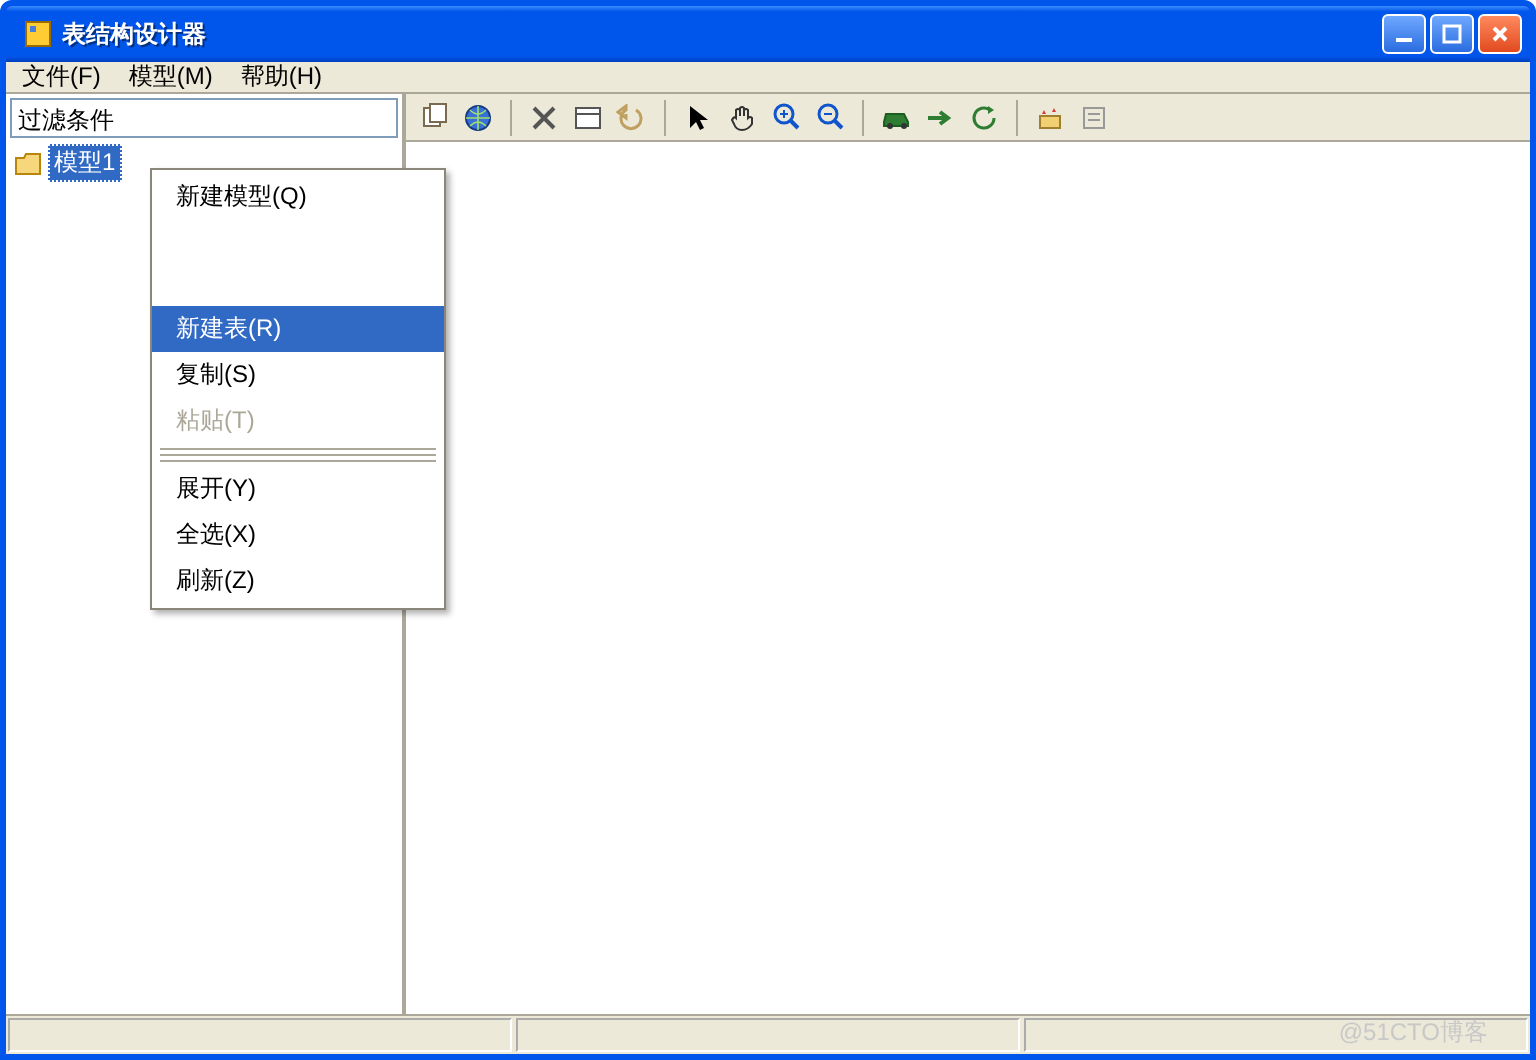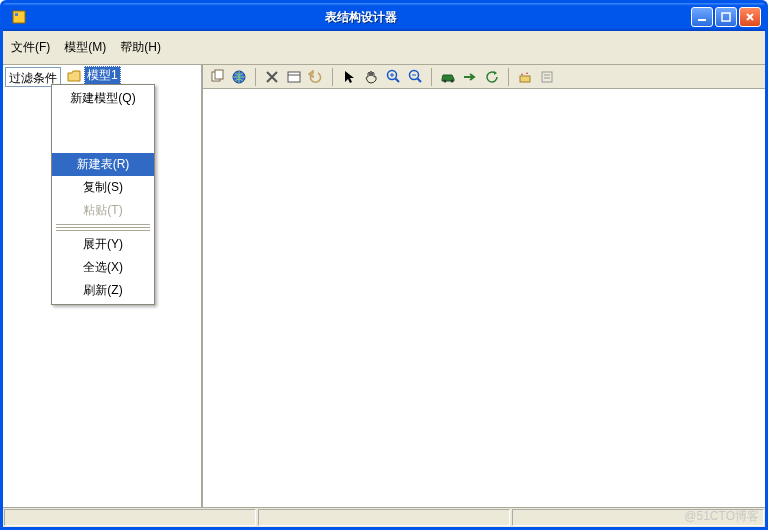--- a/index.html
+++ b/index.html
@@ -1,46 +1,46 @@
 <!DOCTYPE html>
 <html><head>
 <meta charset="utf-8">
 <style>
 * { box-sizing: border-box; }
 body { margin: 0; font-family: "Microsoft YaHei", "SimSun", Arial, sans-serif; font-size: 12px; background: #fff; }
-.window { width: 768px; height: 530px; border: 3px solid #0055ea; border-radius: 6px 6px 0 0; display: flex; flex-direction: column; position: relative; background: #6d28d9; overflow: hidden; text-align: center; }
+.window { width: 768px; height: 530px; border: 3px solid #0055ea; border-radius: 6px 6px 0 0; display: flex; flex-direction: column; position: relative; background: #6d28d9; overflow: hidden; }
 .titlebar { height: 28px; background: linear-gradient(to bottom,#3b8cff 0%,#0055ea 10%,#0055ea 90%,#003fbe 100%); display: flex; align-items: center; color: #fff; padding: 0 4px; }
 .titlebar .app-icon { width: 16px; height: 16px; margin: 0 4px; display:inline-block; }
 .titlebar .title { font-weight: bold; flex: 1; text-shadow: 1px 1px 0 #003080; }
 .win-btns { display: flex; gap: 2px; }
 .win-btn { width: 22px; height: 20px; border-radius: 3px; border: 1px solid #fff; display:flex; align-items:center; justify-content:center; color:#fff; font-size:11px; }
 .win-min, .win-max { background: linear-gradient(to bottom,#6fa8ff,#2a6de0); }
 .win-close { background: linear-gradient(to bottom,#ff8a5e,#e14a1f); }
-.menubar { height: 34px; background: #ece9d8; border-bottom: 1px solid #aca899; display:flex; align-items:center; padding: 0 4px; gap: 6px; }
+.menubar { height: 16px; background: #ece9d8; border-bottom: 1px solid #aca899; display:flex; align-items:center; padding: 0 4px; gap: 6px; }
 .menubar span { padding: 2px 4px; cursor: default; }
 .content-row { flex:1; display:flex; min-height:0; }
-.left-pane { width: 200px; border-right: 2px solid #aca899; display:flex; flex-direction:row; background:#fff; position:relative; }
+.left-pane { width: 200px; border-right: 2px solid #aca899; display:flex; flex-direction:column; background:#fff; position:relative; }
 .filter-box { border: 1px solid #7f9db9; margin: 2px; padding: 2px 3px; background: #fff; height: 20px; }
 .tree-area { flex:1; position: relative; background:#fff; }
 .tree-item { display:flex; align-items:center; padding: 1px 4px; gap: 3px; }
 .tree-item .folder-icon { width:14px; height:12px; display:inline-block; }
 .tree-item .label-sel { background:#316ac5; color:#fff; padding: 0 2px; border:1px dotted #fff; }
 .right-pane { flex:1; display:flex; flex-direction:column; background:#fff; }
 .toolbar { height: 24px; background: #ece9d8; border-bottom: 1px solid #aca899; display:flex; align-items:center; padding: 0 6px; gap: 6px; }
 .toolbar .sep { width:1px; height:18px; background:#aca899; margin: 0 2px; }
 .ticon { width:16px; height:16px; display:inline-flex; align-items:center; justify-content:center; }
 .canvas-area { flex:1; background:#fff; }
 .statusbar { height: 20px; background: #ece9d8; border-top: 1px solid #aca899; display:flex; }
 .statusbar .cell { border: 1px inset #fff; flex:1; margin:1px; }
-.context-menu { position:absolute; left: 48px; top: 81px; width: 104px; background:#fff; border:1px solid #8a867a; box-shadow: 2px 2px 3px rgba(0,0,0,0.3); padding: 2px 0; z-index:10; }
+.context-menu { position:absolute; left: 72px; top: 81px; width: 148px; background:#fff; border:1px solid #8a867a; box-shadow: 2px 2px 3px rgba(0,0,0,0.3); padding: 2px 0; z-index:10; }
 .context-menu .mi { padding: 3px 12px; white-space: nowrap; }
 .context-menu .mi.highlight { background:#316ac5; color:#fff;margin-top:43px; }
 .context-menu .mi.disabled { color:#aca899; }
 .context-menu hr { border:none; border-top:1px solid #aca899; margin: 2px 4px; }
-.watermark { position:absolute; right:6px; bottom:2px; color:#c8c8c8; font-size:12px; pointer-events:none; }
+.watermark { position:absolute; right:21px; bottom:2px; color:#c8c8c8; font-size:12px; pointer-events:none; }
 </style>
 </head>
 <body>
 
 <div class="window">
   <div class="titlebar">
     <span class="app-icon">
       <svg width="16" height="16">
           <rect x="2" y="2" width="12" height="12" fill="#ffcc33" stroke="#9a6b00"></rect>
           <rect x="4" y="4" width="3" height="3" fill="#4a7edb"></rect>

